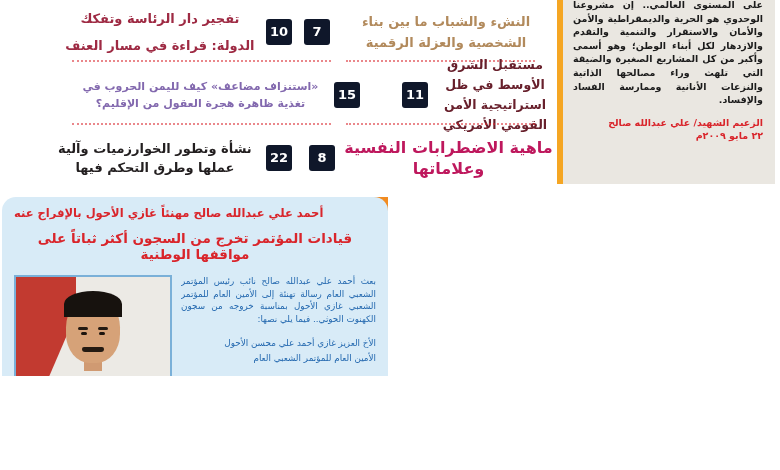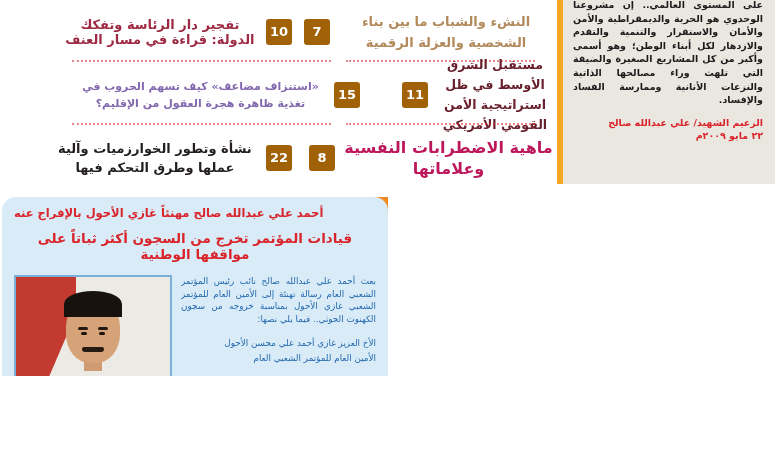--- a/index.html
+++ b/index.html
@@ -26,28 +26,28 @@
   .toc-mid { right:224px; width:262px; height:192px; }
   .toc-left { left:0; width:360px; height:192px; }
   .toc-row {
     display:flex; align-items:center; position:relative;
     height:63px;
   }
   .toc-left .toc-row.pr { padding-right:68px; }
   .toc-row .sep { position:absolute; bottom:1px; right:8%; width:72%;
     border-bottom:2px dotted rgba(217,37,43,.55); }
   .num {
-    background:#a16207; color:#fff; font-weight:bold; font-size:13px;
+    background:#0f172a; color:#fff; font-weight:bold; font-size:13px;
     min-width:26px; height:26px; display:flex; align-items:center; justify-content:center;
     border-radius:3px; padding:0 4px; flex:0 0 auto;
   }
   .hl { font-weight:bold; text-align:center; }
   .toc-left .hl { margin-left:8px; margin-right:6px; }
   .toc-mid .hl { margin-left:6px; }
-  .hl.c-maroon { color:#9e2a43; font-size:13px; line-height:15px; max-width:200px; }
+  .hl.c-maroon { color:#9e2a43; font-size:13px; line-height:27px; max-width:200px; }
   .hl.c-purple { color:#8268ae; font-size:11px; line-height:17px; max-width:255px; }
   .hl.c-black  { color:#231f20; font-size:13px; line-height:19px; max-width:210px; }
   .hl.c-tan    { color:#b28a5c; font-size:13px; line-height:21px; max-width:220px; }
   .hl.c-dark   { color:#68202c; font-size:12.5px; line-height:20px; max-width:122px; }
   .hl.c-orange { color:#be185d; font-size:16px; line-height:21px; max-width:215px; }
   
   .editorial { position:absolute; left:0; top:197px; width:388px; height:273px; }
   .edit-banner {
     height:27px; margin-left:56px; background:#f18b21; color:#ffffff;
     font-weight:bold; font-size:13px; display:flex; align-items:center; justify-content:center;
@@ -140,21 +140,21 @@
   </div>
 
   <div class="toc-col toc-left">
     <div class="toc-row pr">
       <span class="num">10</span>
       <span class="hl c-maroon">تفجير دار الرئاسة وتفكك الدولة: قراءة في مسار العنف</span>
       <span class="sep"></span>
     </div>
     <div class="toc-row">
       <span class="num">15</span>
-      <span class="hl c-purple">«استنزاف مضاعف» كيف تسهم الحروب في تغذية ظاهرة هجرة العقول من الإقليم؟</span>
+      <span class="hl c-purple">«استنزاف مضاعف» كيف لليمن الحروب في تغذية ظاهرة هجرة العقول من الإقليم؟</span>
       <span class="sep"></span>
     </div>
     <div class="toc-row pr">
       <span class="num">22</span>
       <span class="hl c-black">نشأة وتطور الخوارزميات وآلية عملها وطرق التحكم فيها</span>
     </div>
   </div>
 
   <div class="editorial">
     <div class="edit-banner">الافتتاحية</div>

